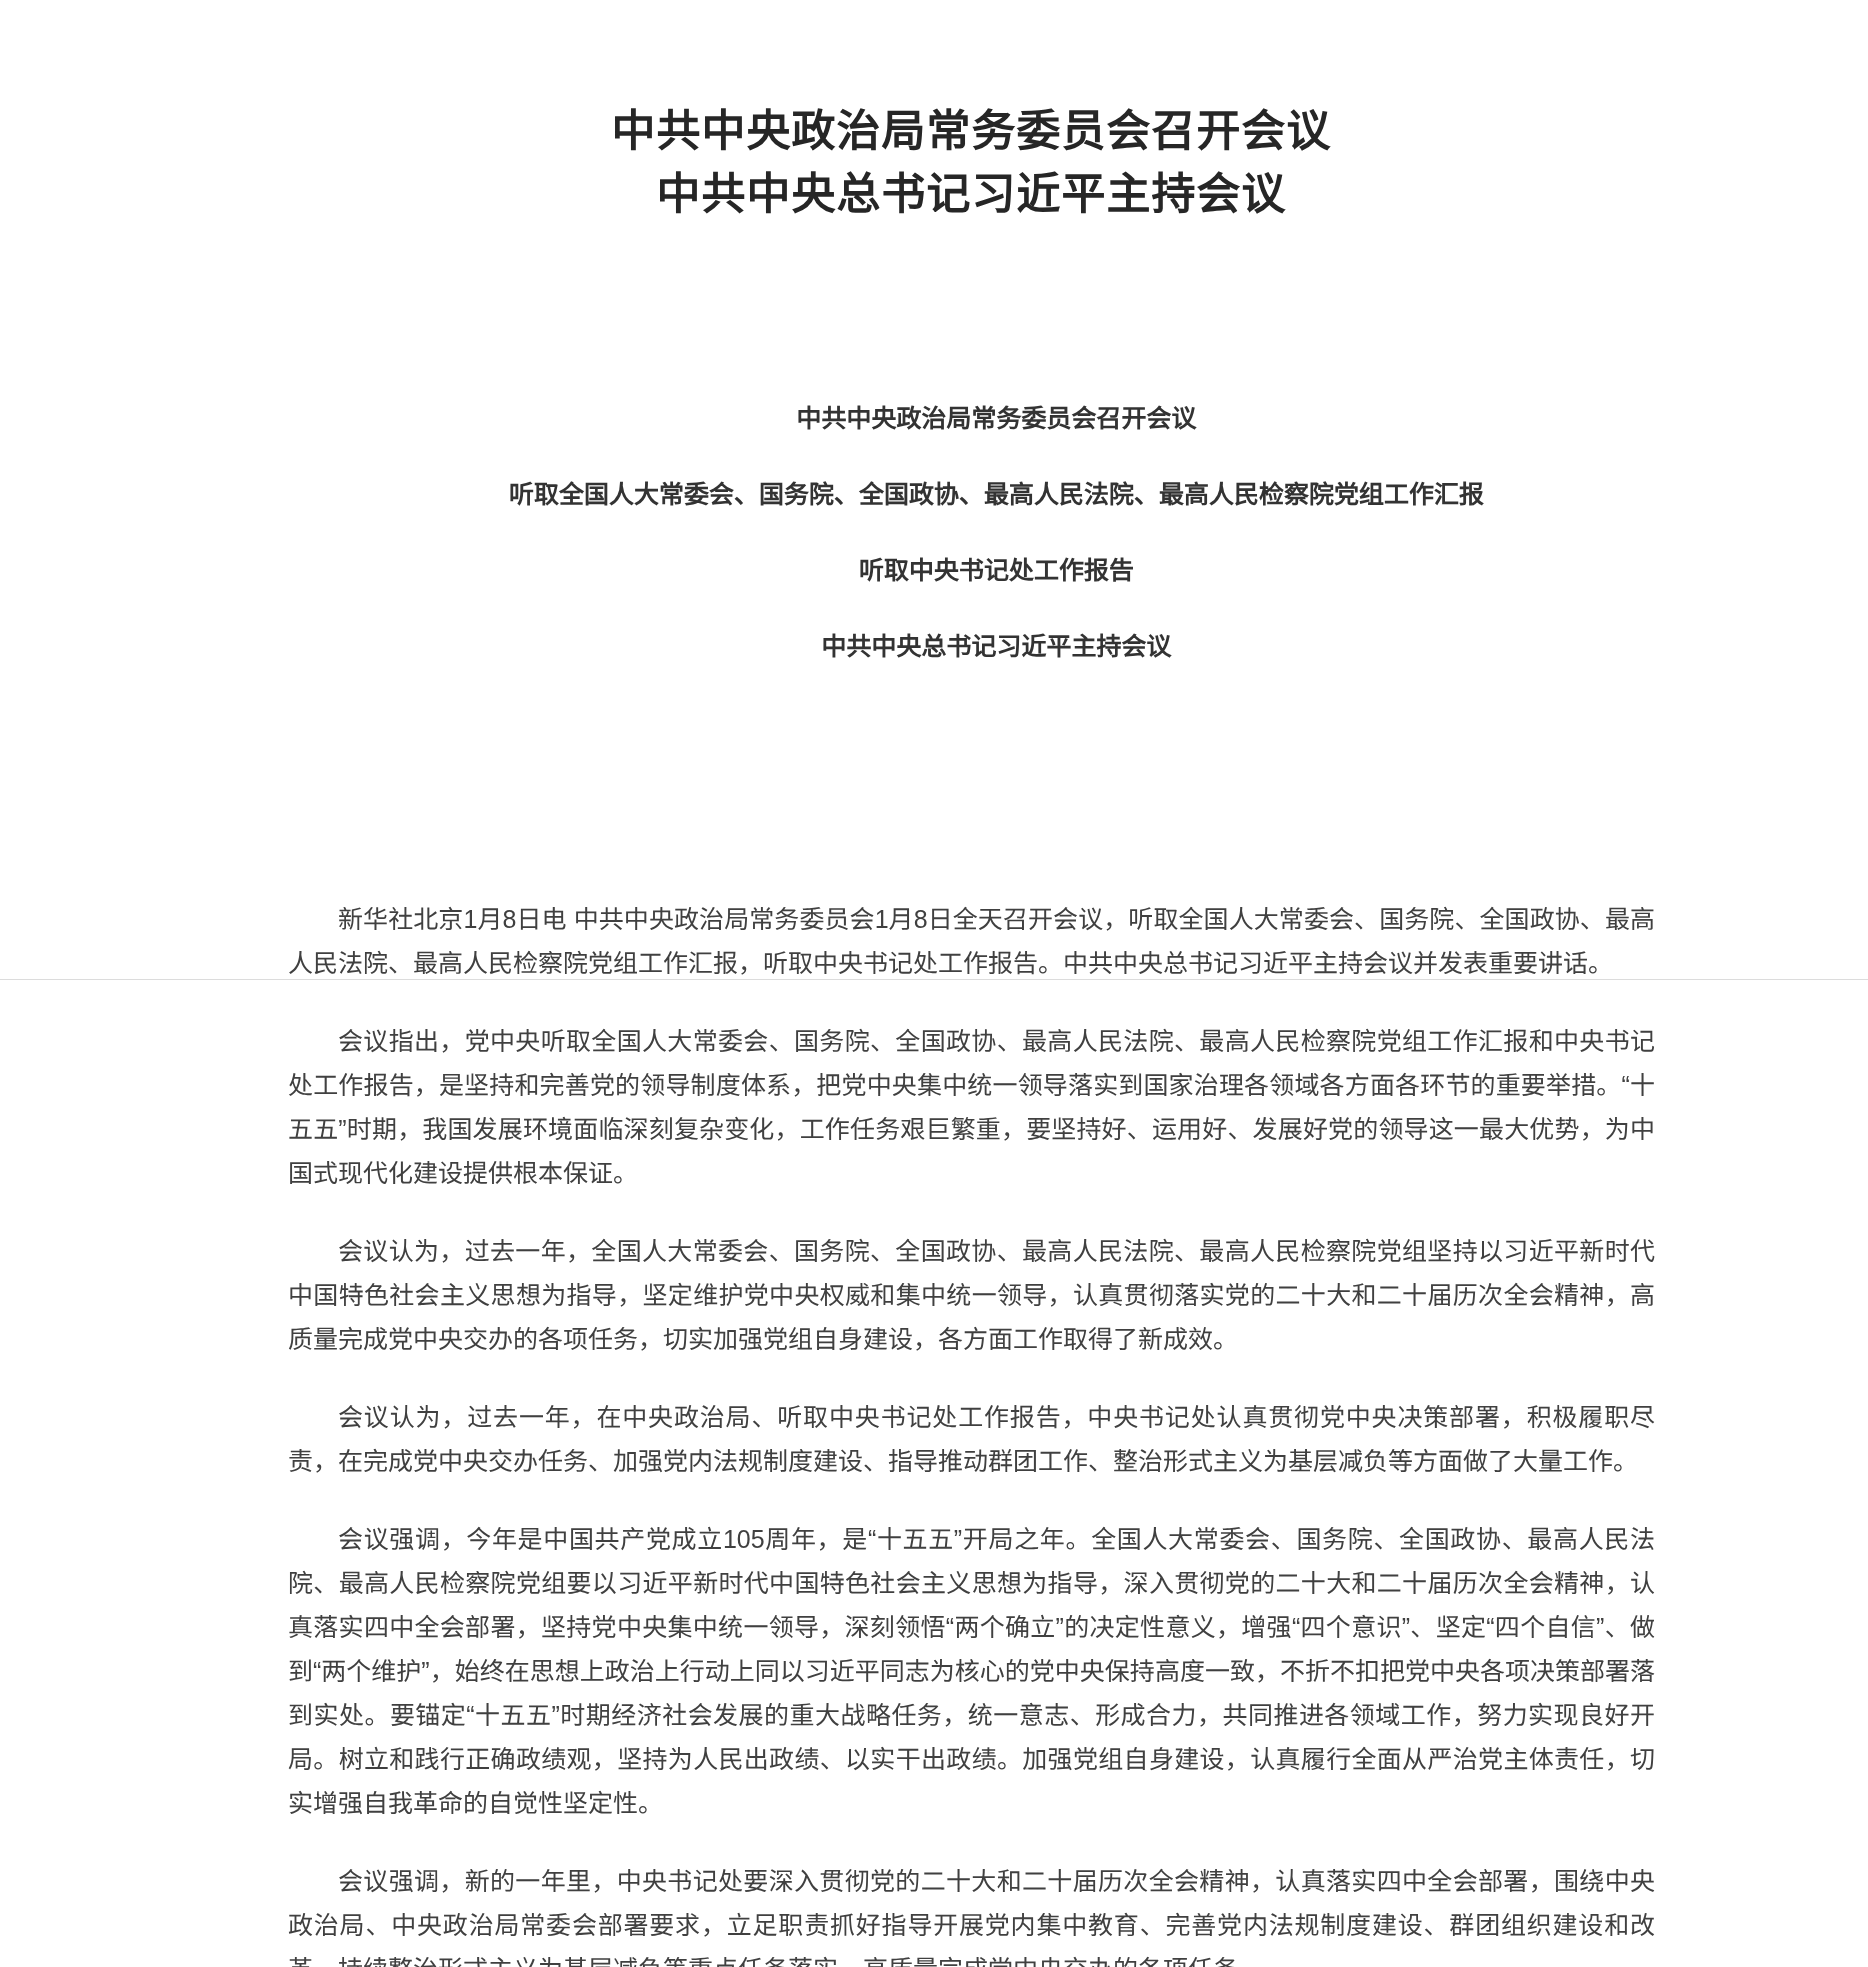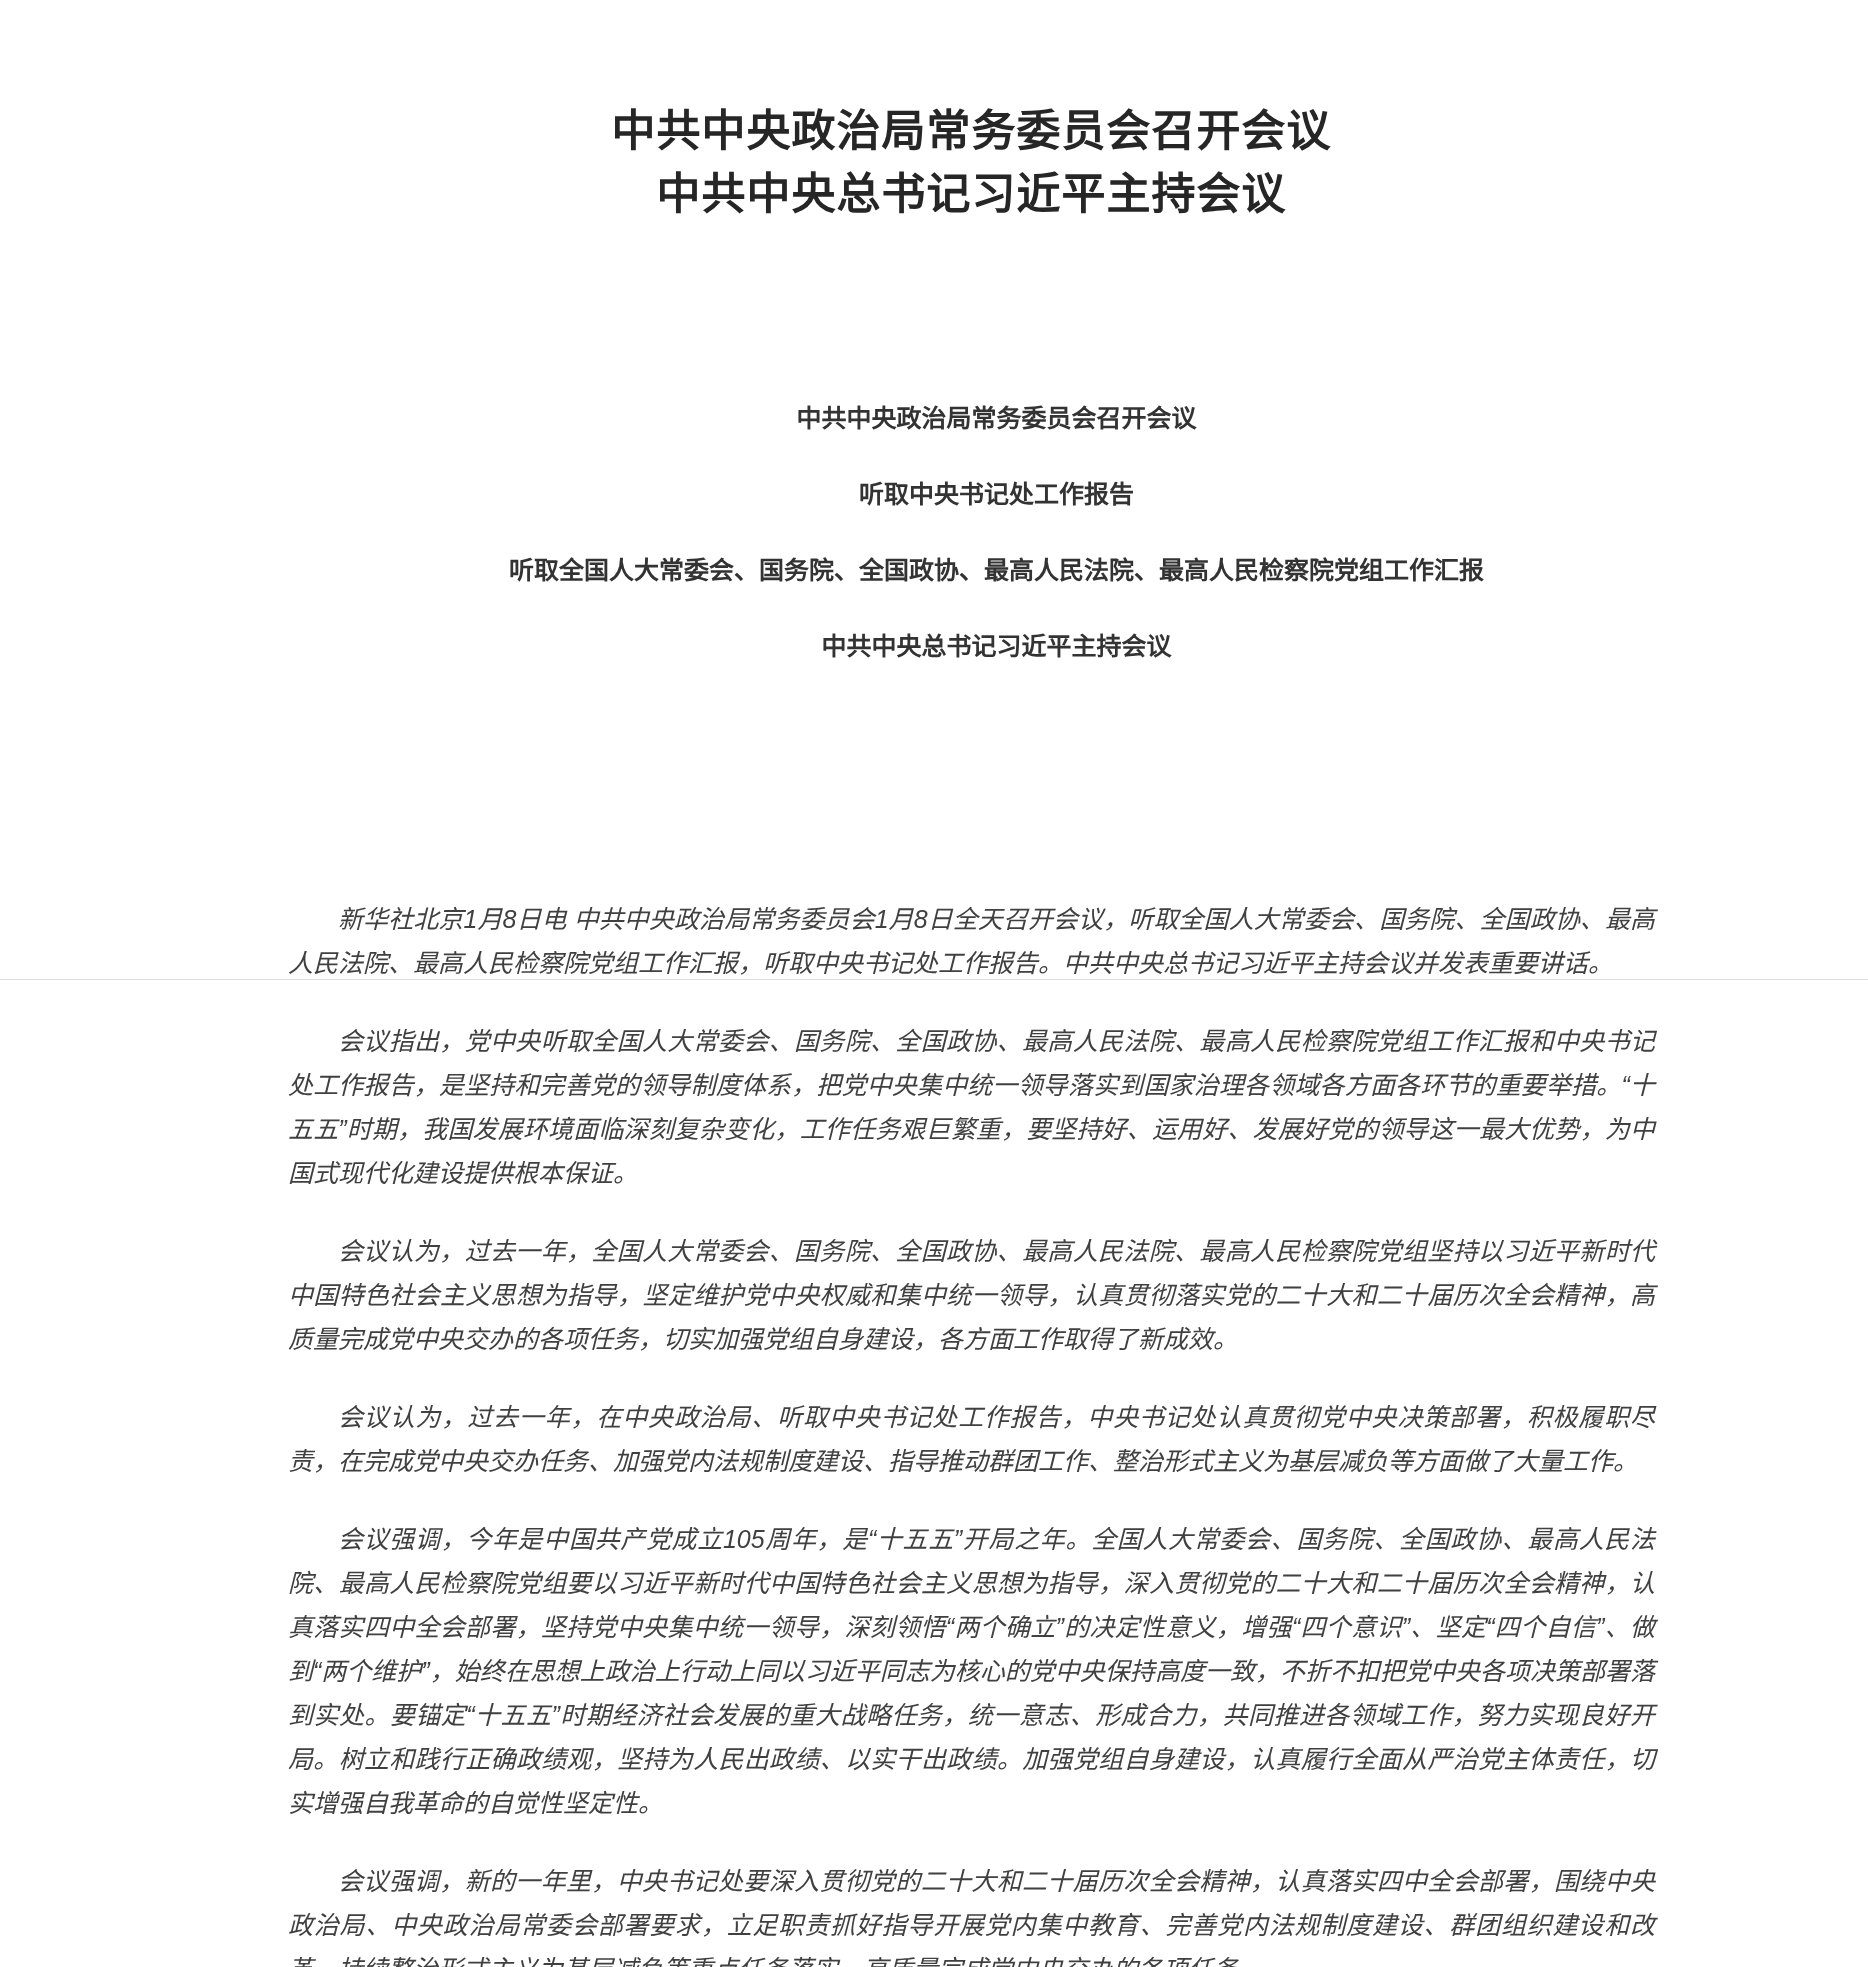--- a/index.html
+++ b/index.html
@@ -39,21 +39,20 @@
     color: #333333;
   }
   .subhead:first-of-type { margin-top: 0; }
   .body-para {
     font-size: 25px;
     line-height: 44px;
     margin: 34px 0 0 0;
     text-align: justify;
     text-indent: 2em;
     color: #404040;
-    font-style: italic;
   }
   .body-para:first-of-type { margin-top: 0; }
   .divider-line {
     position: absolute;
     left: 0;
     top: 979px;
     width: 1869px;
     height: 1px;
     background: #dcdcdc;
   }
@@ -64,22 +63,22 @@
 <div class="content">
 
   <h1 class="page-title">
     <div>中共中央政治局常务委员会召开会议</div>
     <div>中共中央总书记习近平主持会议</div>
   </h1>
 
   <div class="spacer-1"></div>
 
   <p class="subhead">中共中央政治局常务委员会召开会议</p>
+  <p class="subhead">听取全国人大常委会、国务院、全国政协、最高人民法院、最高人民检察院党组工作汇报</p>
   <p class="subhead">听取中央书记处工作报告</p>
-  <p class="subhead">听取全国人大常委会、国务院、全国政协、最高人民法院、最高人民检察院党组工作汇报</p>
   <p class="subhead">中共中央总书记习近平主持会议</p>
 
   <div class="spacer-2"></div>
 
   <p class="body-para">新华社北京1月8日电 中共中央政治局常务委员会1月8日全天召开会议，听取全国人大常委会、国务院、全国政协、最高人民法院、最高人民检察院党组工作汇报，听取中央书记处工作报告。中共中央总书记习近平主持会议并发表重要讲话。</p>
   <p class="body-para">会议指出，党中央听取全国人大常委会、国务院、全国政协、最高人民法院、最高人民检察院党组工作汇报和中央书记处工作报告，是坚持和完善党的领导制度体系，把党中央集中统一领导落实到国家治理各领域各方面各环节的重要举措。“十五五”时期，我国发展环境面临深刻复杂变化，工作任务艰巨繁重，要坚持好、运用好、发展好党的领导这一最大优势，为中国式现代化建设提供根本保证。</p>
   <p class="body-para">会议认为，过去一年，全国人大常委会、国务院、全国政协、最高人民法院、最高人民检察院党组坚持以习近平新时代中国特色社会主义思想为指导，坚定维护党中央权威和集中统一领导，认真贯彻落实党的二十大和二十届历次全会精神，高质量完成党中央交办的各项任务，切实加强党组自身建设，各方面工作取得了新成效。</p>
   <p class="body-para">会议认为，过去一年，在中央政治局、听取中央书记处工作报告，中央书记处认真贯彻党中央决策部署，积极履职尽责，在完成党中央交办任务、加强党内法规制度建设、指导推动群团工作、整治形式主义为基层减负等方面做了大量工作。</p>
   <p class="body-para">会议强调，今年是中国共产党成立105周年，是“十五五”开局之年。全国人大常委会、国务院、全国政协、最高人民法院、最高人民检察院党组要以习近平新时代中国特色社会主义思想为指导，深入贯彻党的二十大和二十届历次全会精神，认真落实四中全会部署，坚持党中央集中统一领导，深刻领悟“两个确立”的决定性意义，增强“四个意识”、坚定“四个自信”、做到“两个维护”，始终在思想上政治上行动上同以习近平同志为核心的党中央保持高度一致，不折不扣把党中央各项决策部署落到实处。要锚定“十五五”时期经济社会发展的重大战略任务，统一意志、形成合力，共同推进各领域工作，努力实现良好开局。树立和践行正确政绩观，坚持为人民出政绩、以实干出政绩。加强党组自身建设，认真履行全面从严治党主体责任，切实增强自我革命的自觉性坚定性。</p>
   <p class="body-para">会议强调，新的一年里，中央书记处要深入贯彻党的二十大和二十届历次全会精神，认真落实四中全会部署，围绕中央政治局、中央政治局常委会部署要求，立足职责抓好指导开展党内集中教育、完善党内法规制度建设、群团组织建设和改革、持续整治形式主义为基层减负等重点任务落实，高质量完成党中央交办的各项任务。</p>

